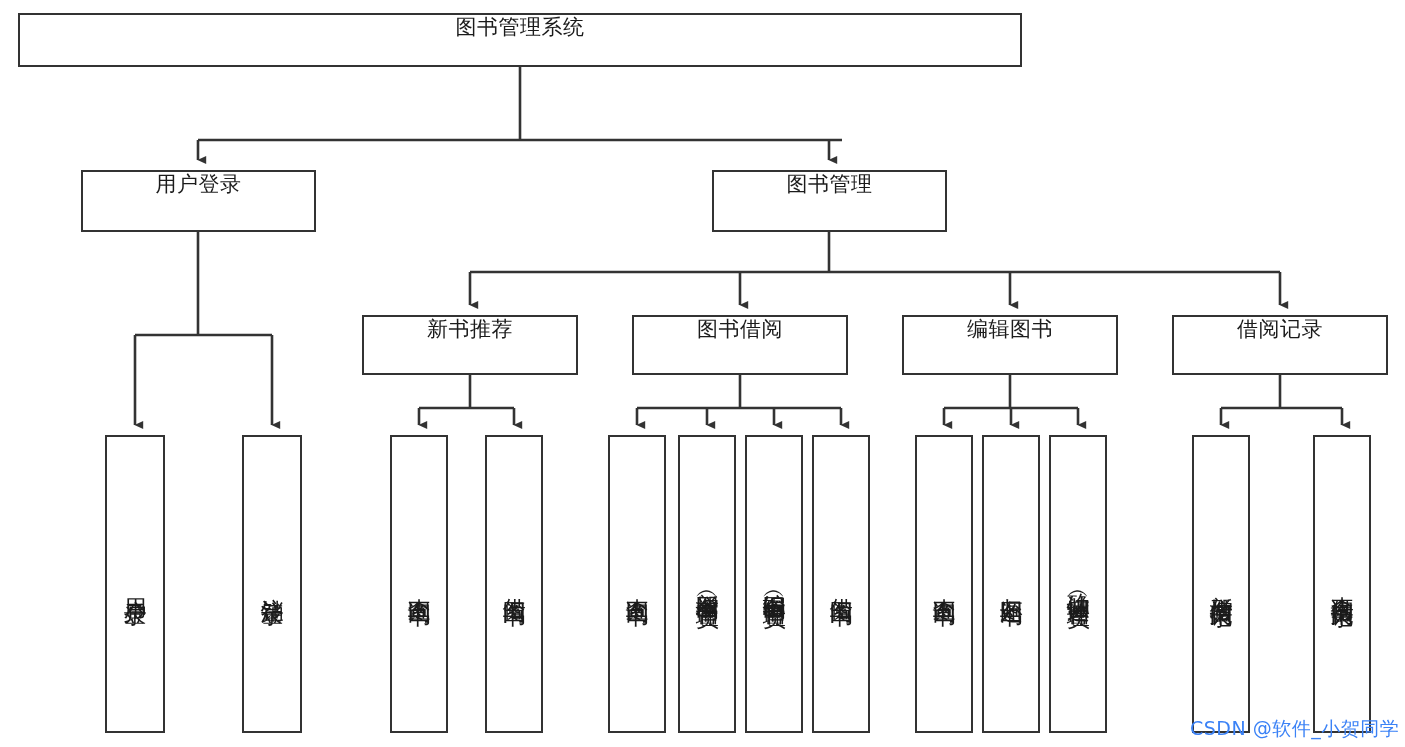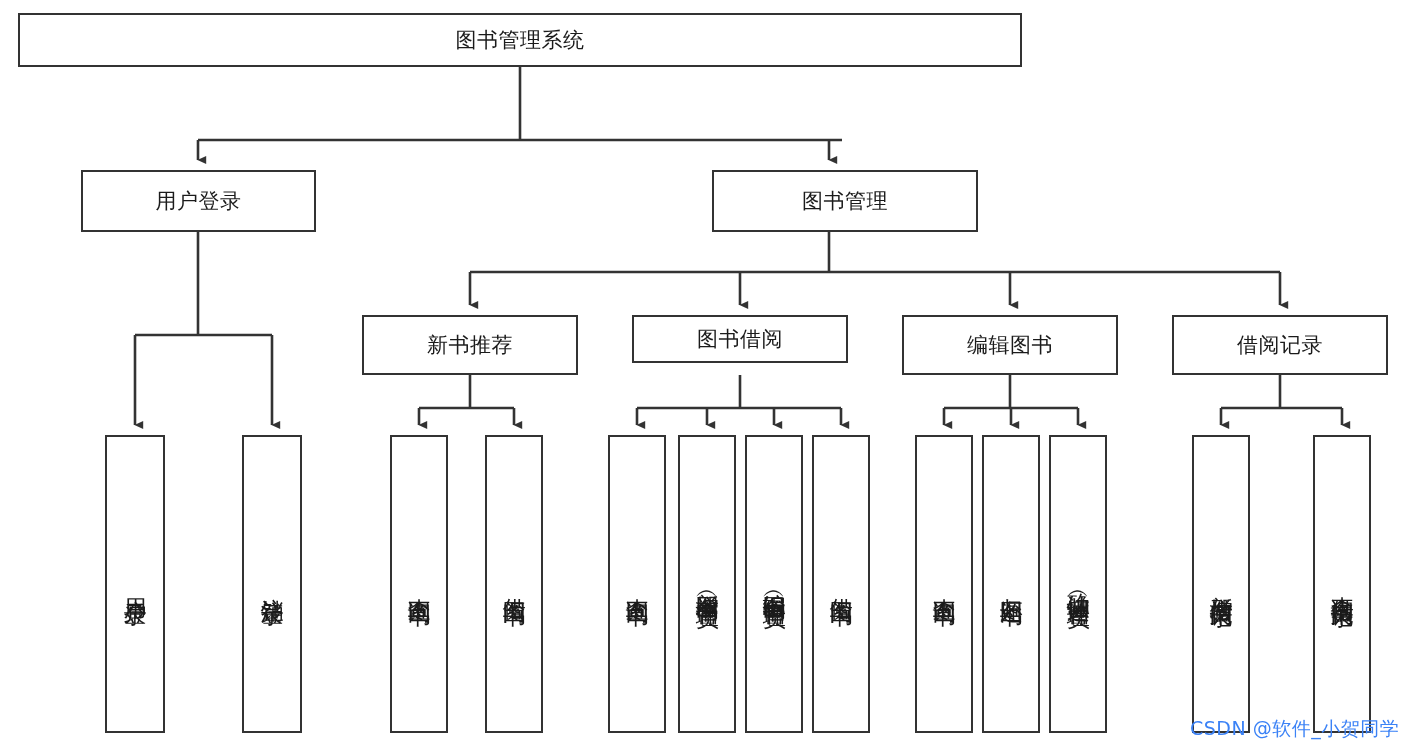--- a/index.html
+++ b/index.html
@@ -25,21 +25,21 @@
     width: 1405px;
     height: 747px;
     pointer-events: none;
   }
   .node {
     position: absolute;
     box-sizing: border-box;
     background: #ffffff;
     border: 2px solid #333333;
     display: flex;
-    align-items: center;
+    align-items: flex-start;
     justify-content: center;
     color: #1b1b1b;
   }
   .node-label {
     display: block;
     text-align: center;
     line-height: 1.18;
     white-space: nowrap;
   }
   
@@ -135,28 +135,28 @@
     </g>
   </svg>
 
   <div class="node horiz root" style="left:18px; top:13px; width:1004px; height:54px;">
     <span class="node-label">图书管理系统</span>
   </div>
 
   <div class="node horiz" style="left:81px; top:170px; width:235px; height:62px;">
     <span class="node-label">用户登录</span>
   </div>
-  <div class="node horiz" style="left:712px; top:170px; width:266px; height:62px;">
+  <div class="node horiz" style="left:712px; top:170px; width:235px; height:62px;">
     <span class="node-label">图书管理</span>
   </div>
 
   <div class="node horiz" style="left:362px; top:315px; width:216px; height:60px;">
     <span class="node-label">新书推荐</span>
   </div>
-  <div class="node horiz" style="left:632px; top:315px; width:216px; height:48px;">
+  <div class="node horiz" style="left:632px; top:315px; width:216px; height:60px;">
     <span class="node-label">图书借阅</span>
   </div>
   <div class="node horiz" style="left:902px; top:315px; width:216px; height:60px;">
     <span class="node-label">编辑图书</span>
   </div>
   <div class="node horiz" style="left:1172px; top:315px; width:216px; height:60px;">
     <span class="node-label">借阅记录</span>
   </div>
 
   <div class="node vert" style="left:105px; top:435px; width:60px; height:298px;">

